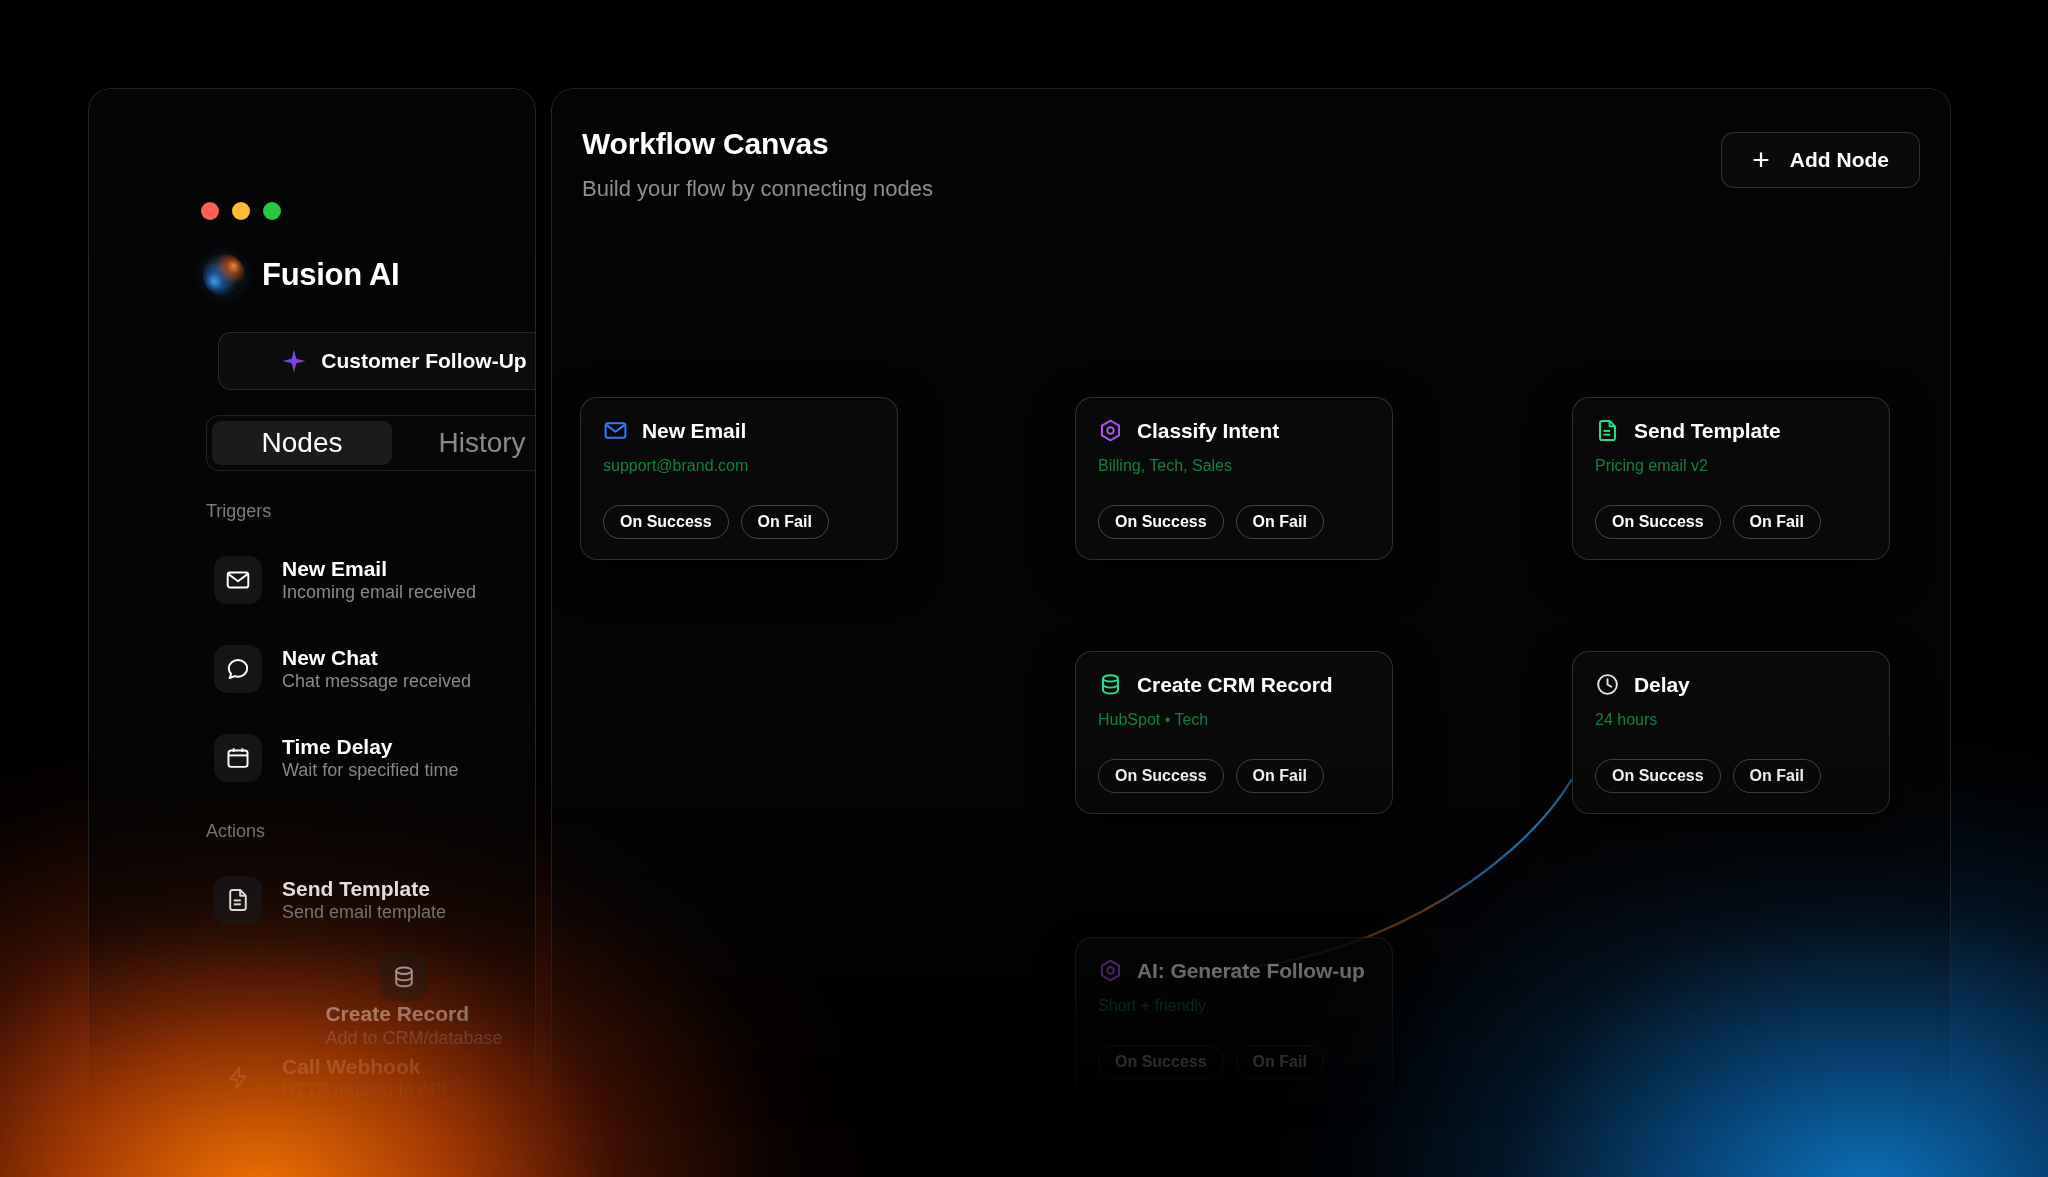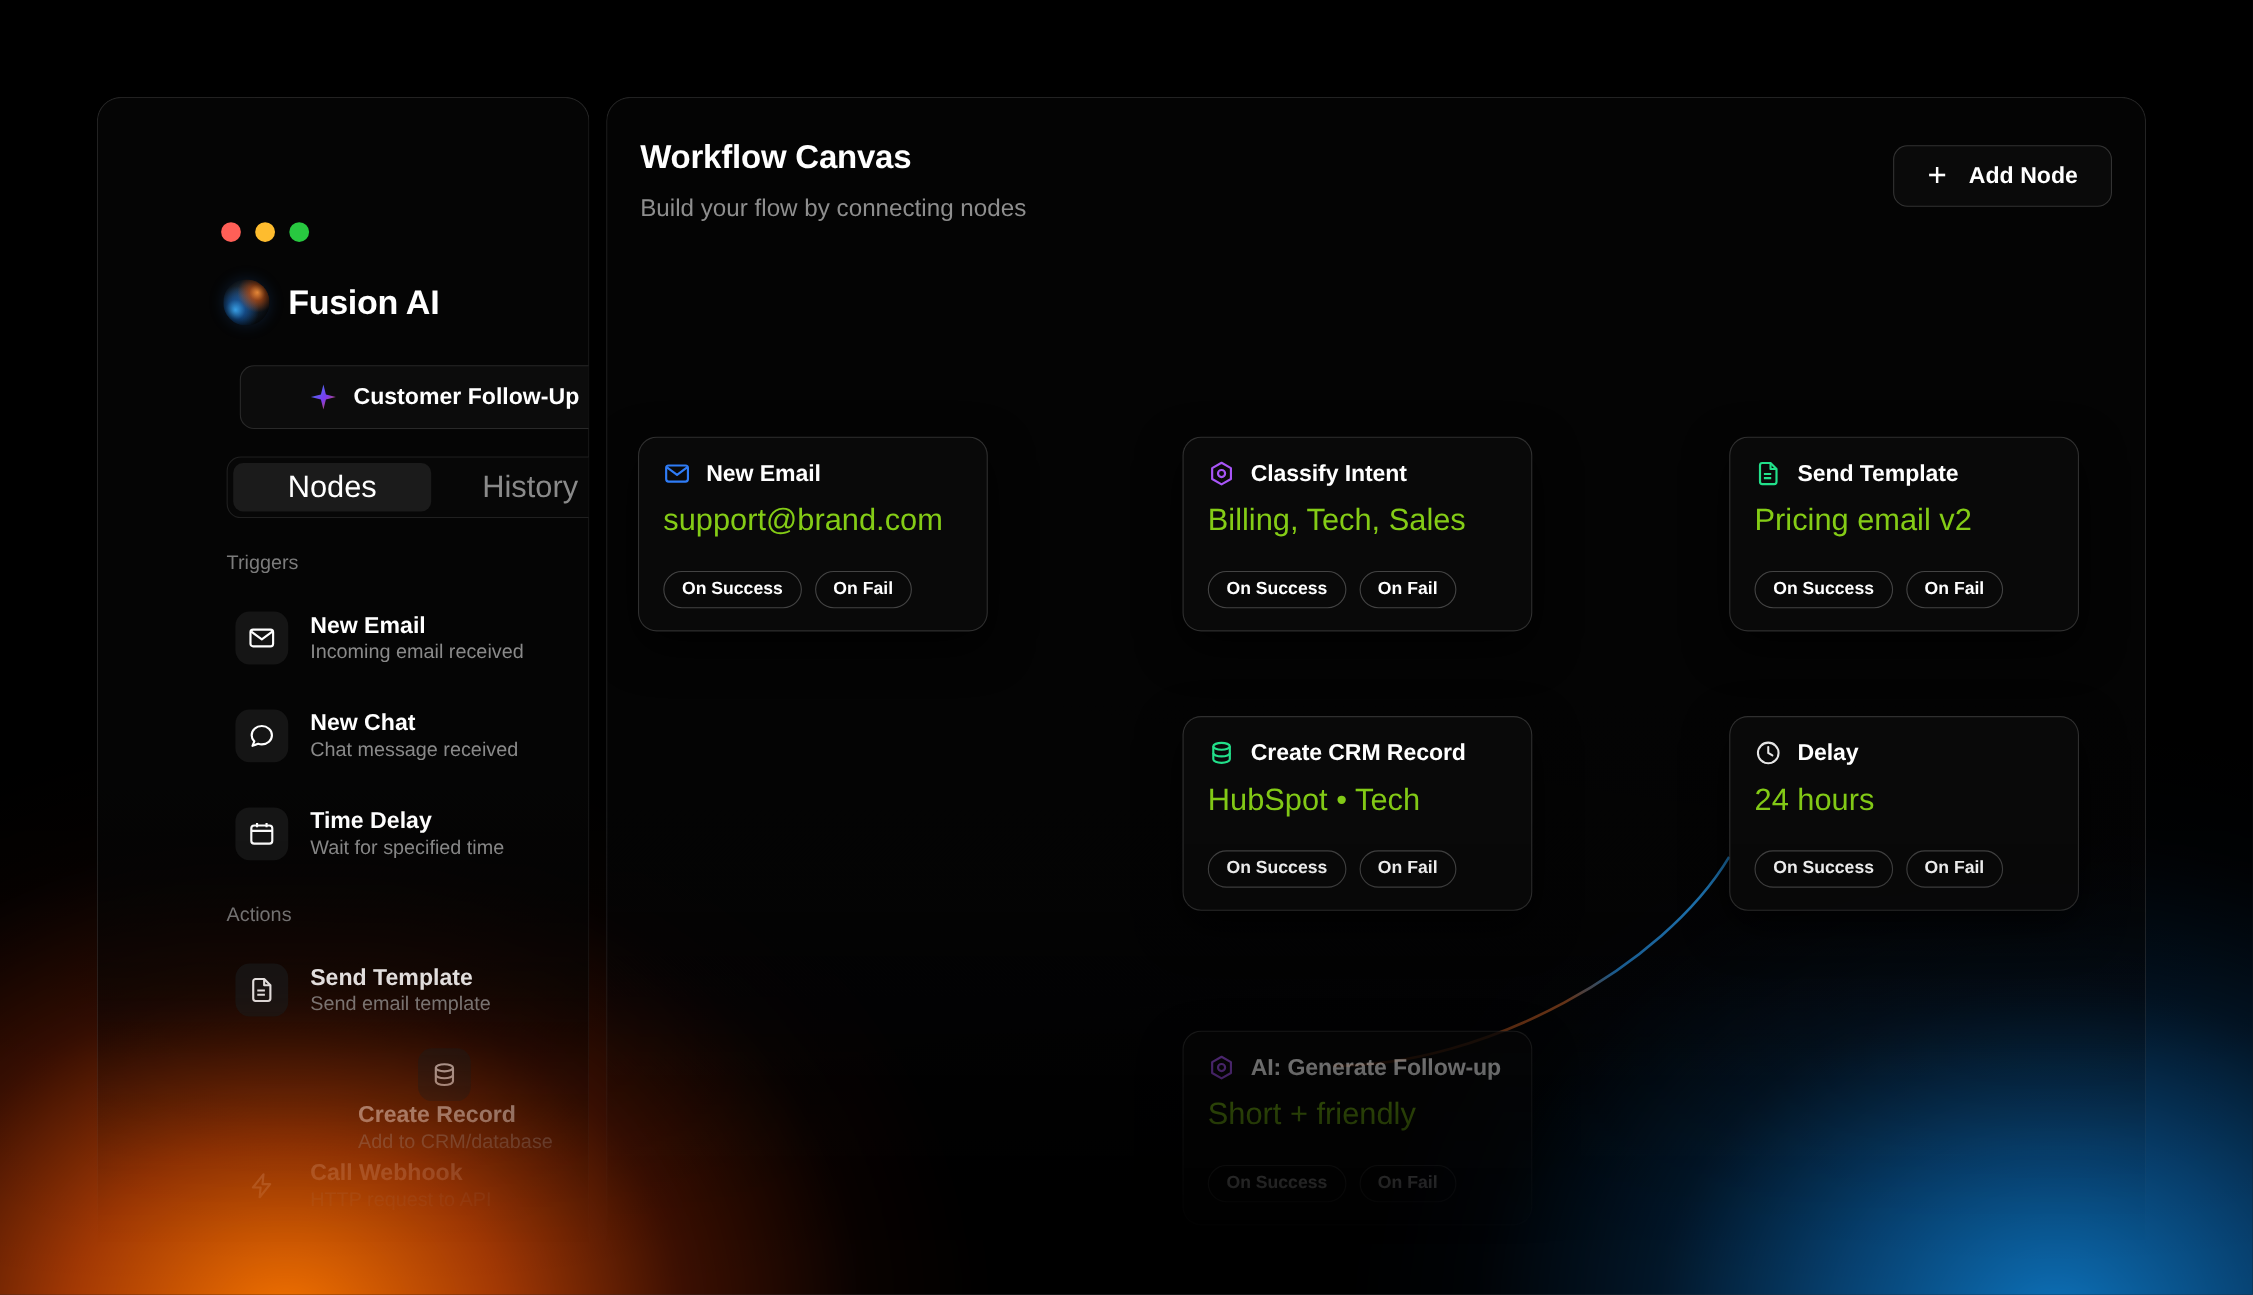--- a/index.html
+++ b/index.html
@@ -158,21 +158,21 @@
     position:absolute;
     width:318px;
     background:#090909;
     border:1px solid rgba(255,255,255,0.16);
     border-radius:17px;
     padding:20px 22px 20px;
     cursor:pointer;
   }
   .wf-head { display:flex; align-items:center; gap:14px; }
   .wf-title { font-size:21px; font-weight:600; color:#fff; letter-spacing:-0.1px; }
-  .wf-sub { font-size:28px; color:#84cc16; margin-top:14px; }
+  .wf-sub { font-size:16px; color:#15803d; margin-top:14px; }
   .wf-ports { display:flex; gap:12px; margin-top:18px; }
   .port {
     font-size:16px; font-weight:600; color:#fff;
     border:1px solid rgba(255,255,255,0.24);
     border-radius:999px;
     padding:7px 16px;
     cursor:pointer;
     white-space:nowrap;
     margin-top:12px;
   }

